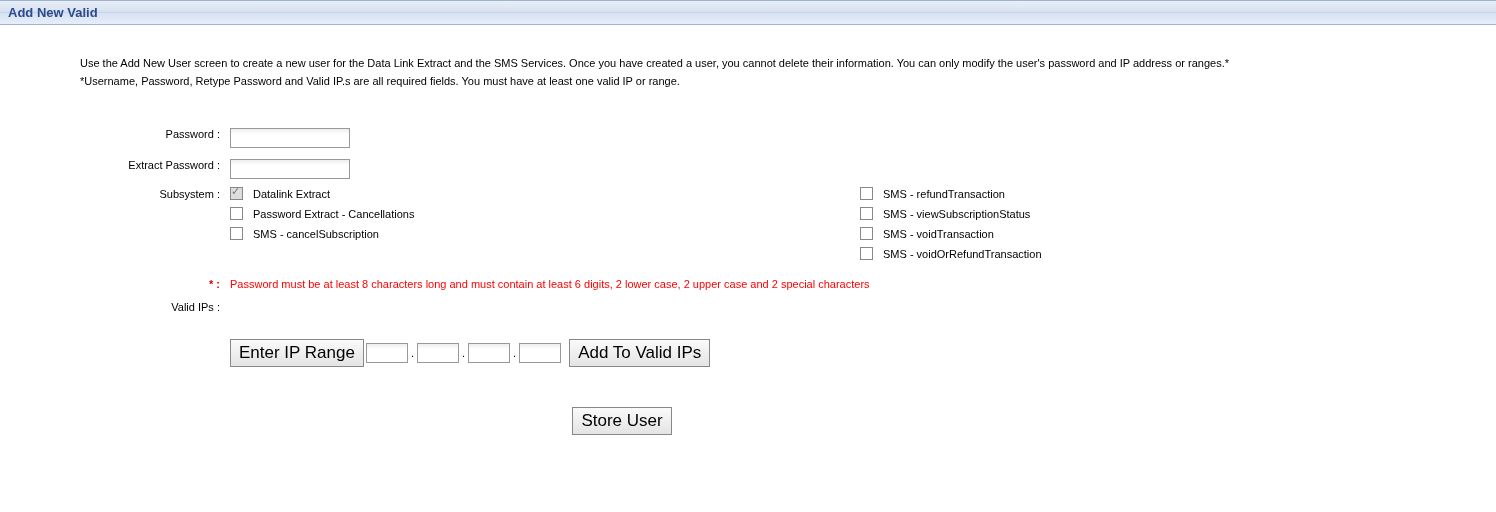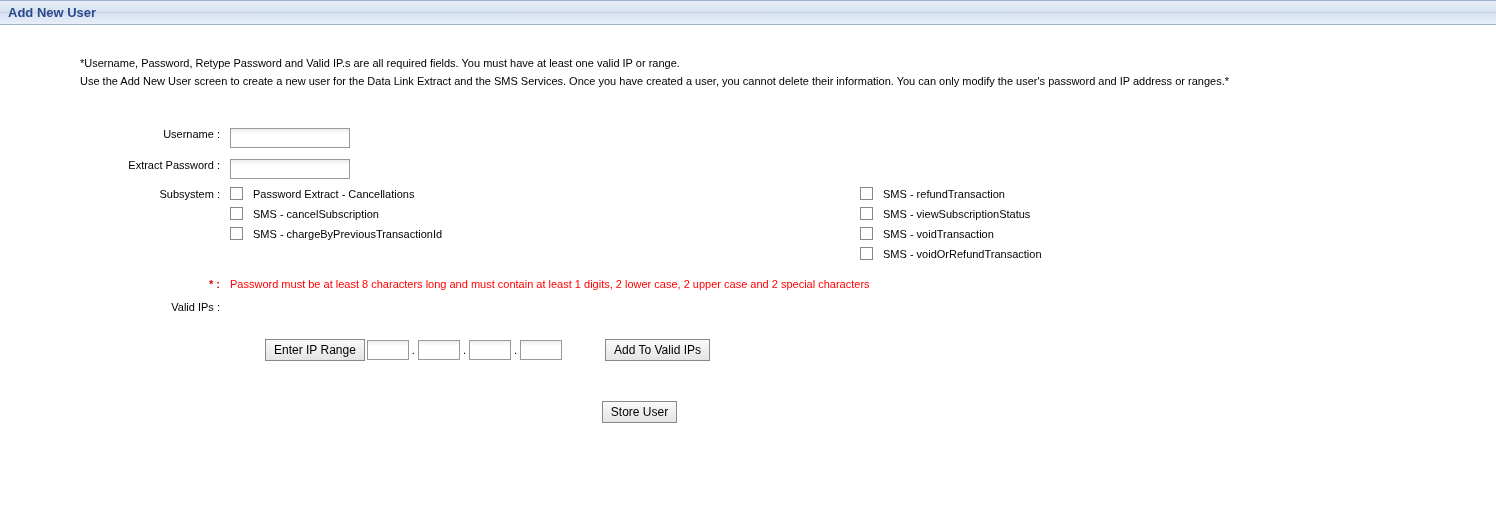--- a/index.html
+++ b/index.html
@@ -85,24 +85,23 @@
   .ip-zone {
     display: flex;
     align-items: center;
     gap: 0;
     margin-top: 18px;
   }
   .btn {
     border: 1px solid #888;
     background: linear-gradient(to bottom, #fafafa, #e4e4e4);
     padding: 3px 8px;
-    font-size: 12px;
+    font-size: 17px;
     cursor: pointer;
     font-family: inherit;
-    margin-left: 35px;
   }
   .octet {
     width: 42px;
     height: 20px;
     border: 1px solid #999;
     background: linear-gradient(to bottom, #eee 0%, #fff 30%);
     text-align: center;
     font-size: 11px;
     margin: 0 2px;
   }
@@ -111,57 +110,57 @@
     text-align: center;
     width: 1204px;
     margin-top: 40px;
     padding-left: 40px;
   }
 </style>
 </head>
 <body>
 
 <div class="title-bar">
-  <span>Add New User</span>
+  <span>Add New Valid</span>
 </div>
 
 <div class="intro">
+  <div>Use the Add New User screen to create a new user for the Data Link Extract and the SMS Services. Once you have created a user, you cannot delete their information. You can only modify the user's password and IP address or ranges.*</div>
   <div>*Username, Password, Retype Password and Valid IP.s are all required fields. You must have at least one valid IP or range.</div>
-  <div>Use the Add New User screen to create a new user for the Data Link Extract and the SMS Services. Once you have created a user, you cannot delete their information. You can only modify the user's password and IP address or ranges.*</div>
 </div>
 
 <div class="form-zone">
 
 
   <div class="row">
-    <div class="lbl">Username :</div>
+    <div class="lbl">Password :</div>
     <div class="val"><input class="text" type="text" style=""></div>
   </div>
 
 
   <div class="row">
     <div class="lbl">Extract Password :</div>
     <div class="val"><input class="text" type="password" style=""></div>
   </div>
 
   <div class="row">
     <div class="lbl" style="padding-top:1px;text-align:right;">Subsystem :</div>
     <div class="sub-cols">
       <div class="sub-col">
         <div class="chk-row">
+          <span class="chk checked"></span>
+          <span>Datalink Extract</span>
+        </div>
+        <div class="chk-row">
           <span class="chk"></span>
           <span>Password Extract - Cancellations</span>
         </div>
         <div class="chk-row">
           <span class="chk"></span>
           <span>SMS - cancelSubscription</span>
-        </div>
-        <div class="chk-row">
-          <span class="chk"></span>
-          <span>SMS - chargeByPreviousTransactionId</span>
         </div>
       </div>
       <div class="sub-col">
         <div class="chk-row">
           <span class="chk"></span>
           <span>SMS - refundTransaction</span>
         </div>
         <div class="chk-row">
           <span class="chk"></span>
           <span>SMS - viewSubscriptionStatus</span>
@@ -173,21 +172,21 @@
         <div class="chk-row">
           <span class="chk"></span>
           <span>SMS - voidOrRefundTransaction</span>
         </div>
       </div>
     </div>
   </div>
 
   <div class="row note-row">
     <div class="lbl">* :</div>
-    <div class="note-text">Password must be at least 8 characters long and must contain at least 1 digits, 2 lower case, 2 upper case and 2 special characters</div>
+    <div class="note-text">Password must be at least 8 characters long and must contain at least 6 digits, 2 lower case, 2 upper case and 2 special characters</div>
   </div>
 
   <div class="row">
     <div class="lbl">Valid IPs :</div>
     <div class="val"></div>
   </div>
 
   <div class="row">
     <div class="lbl"></div>
     <div class="ip-zone">

